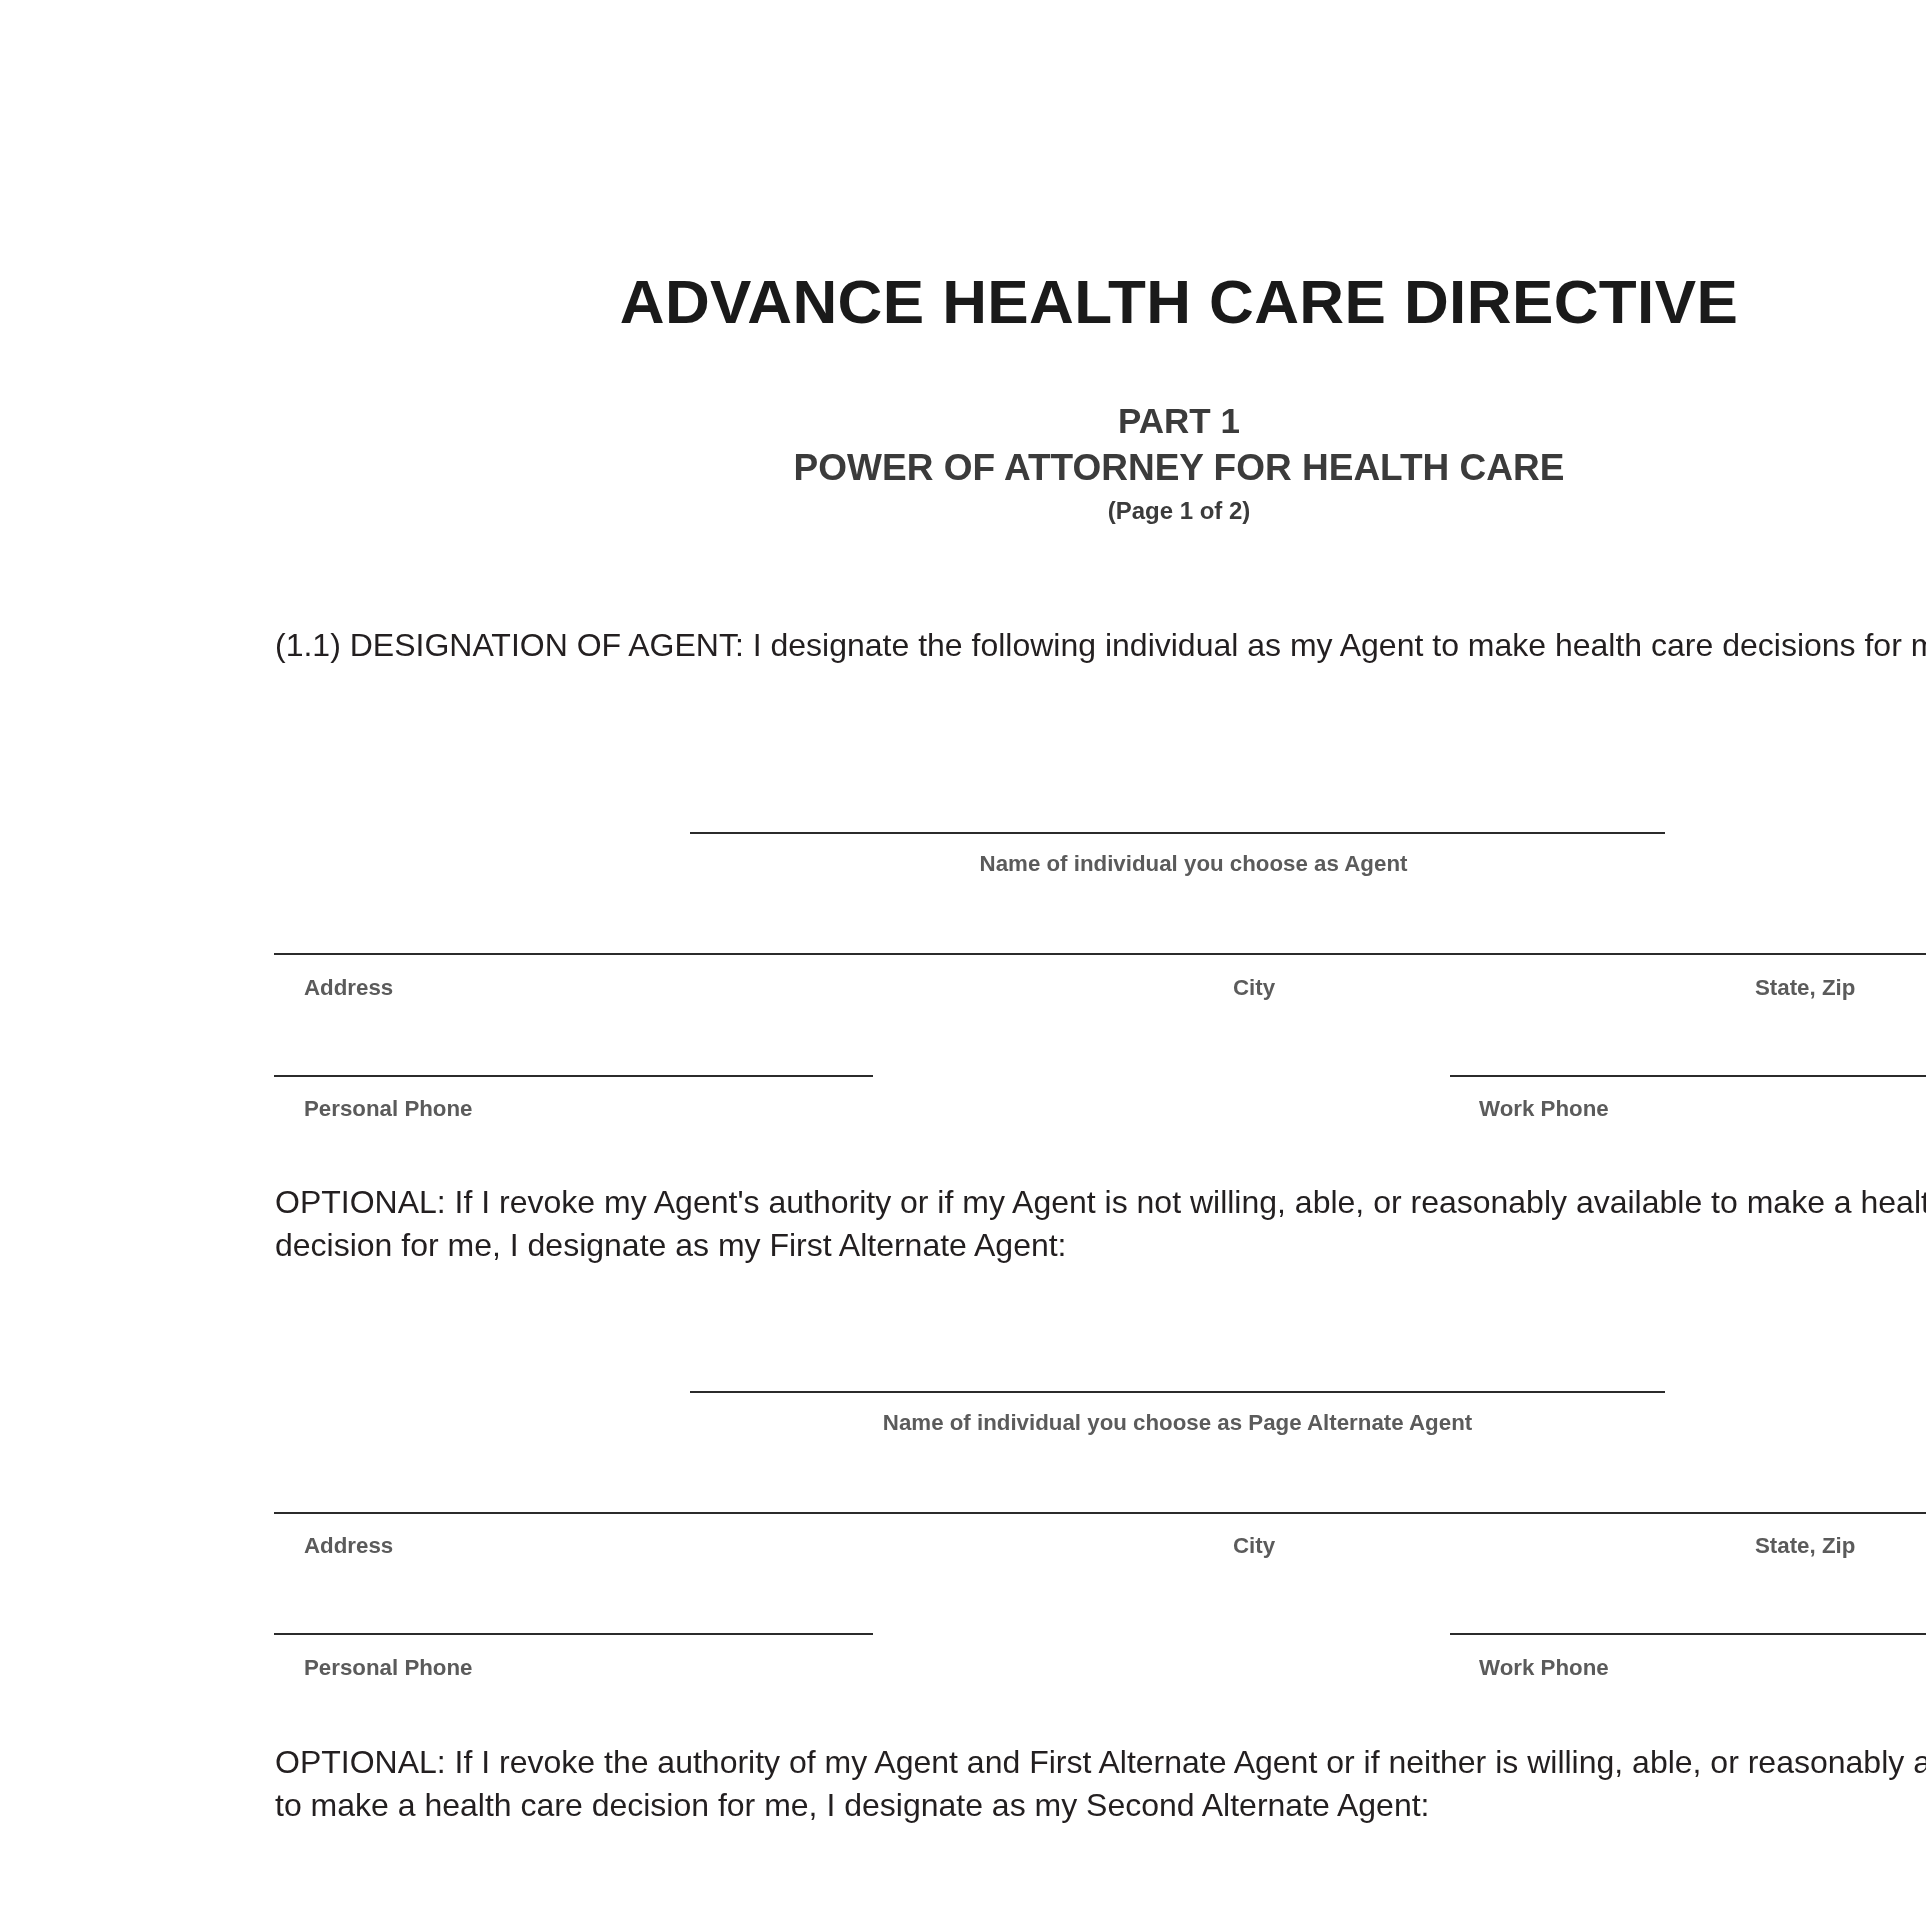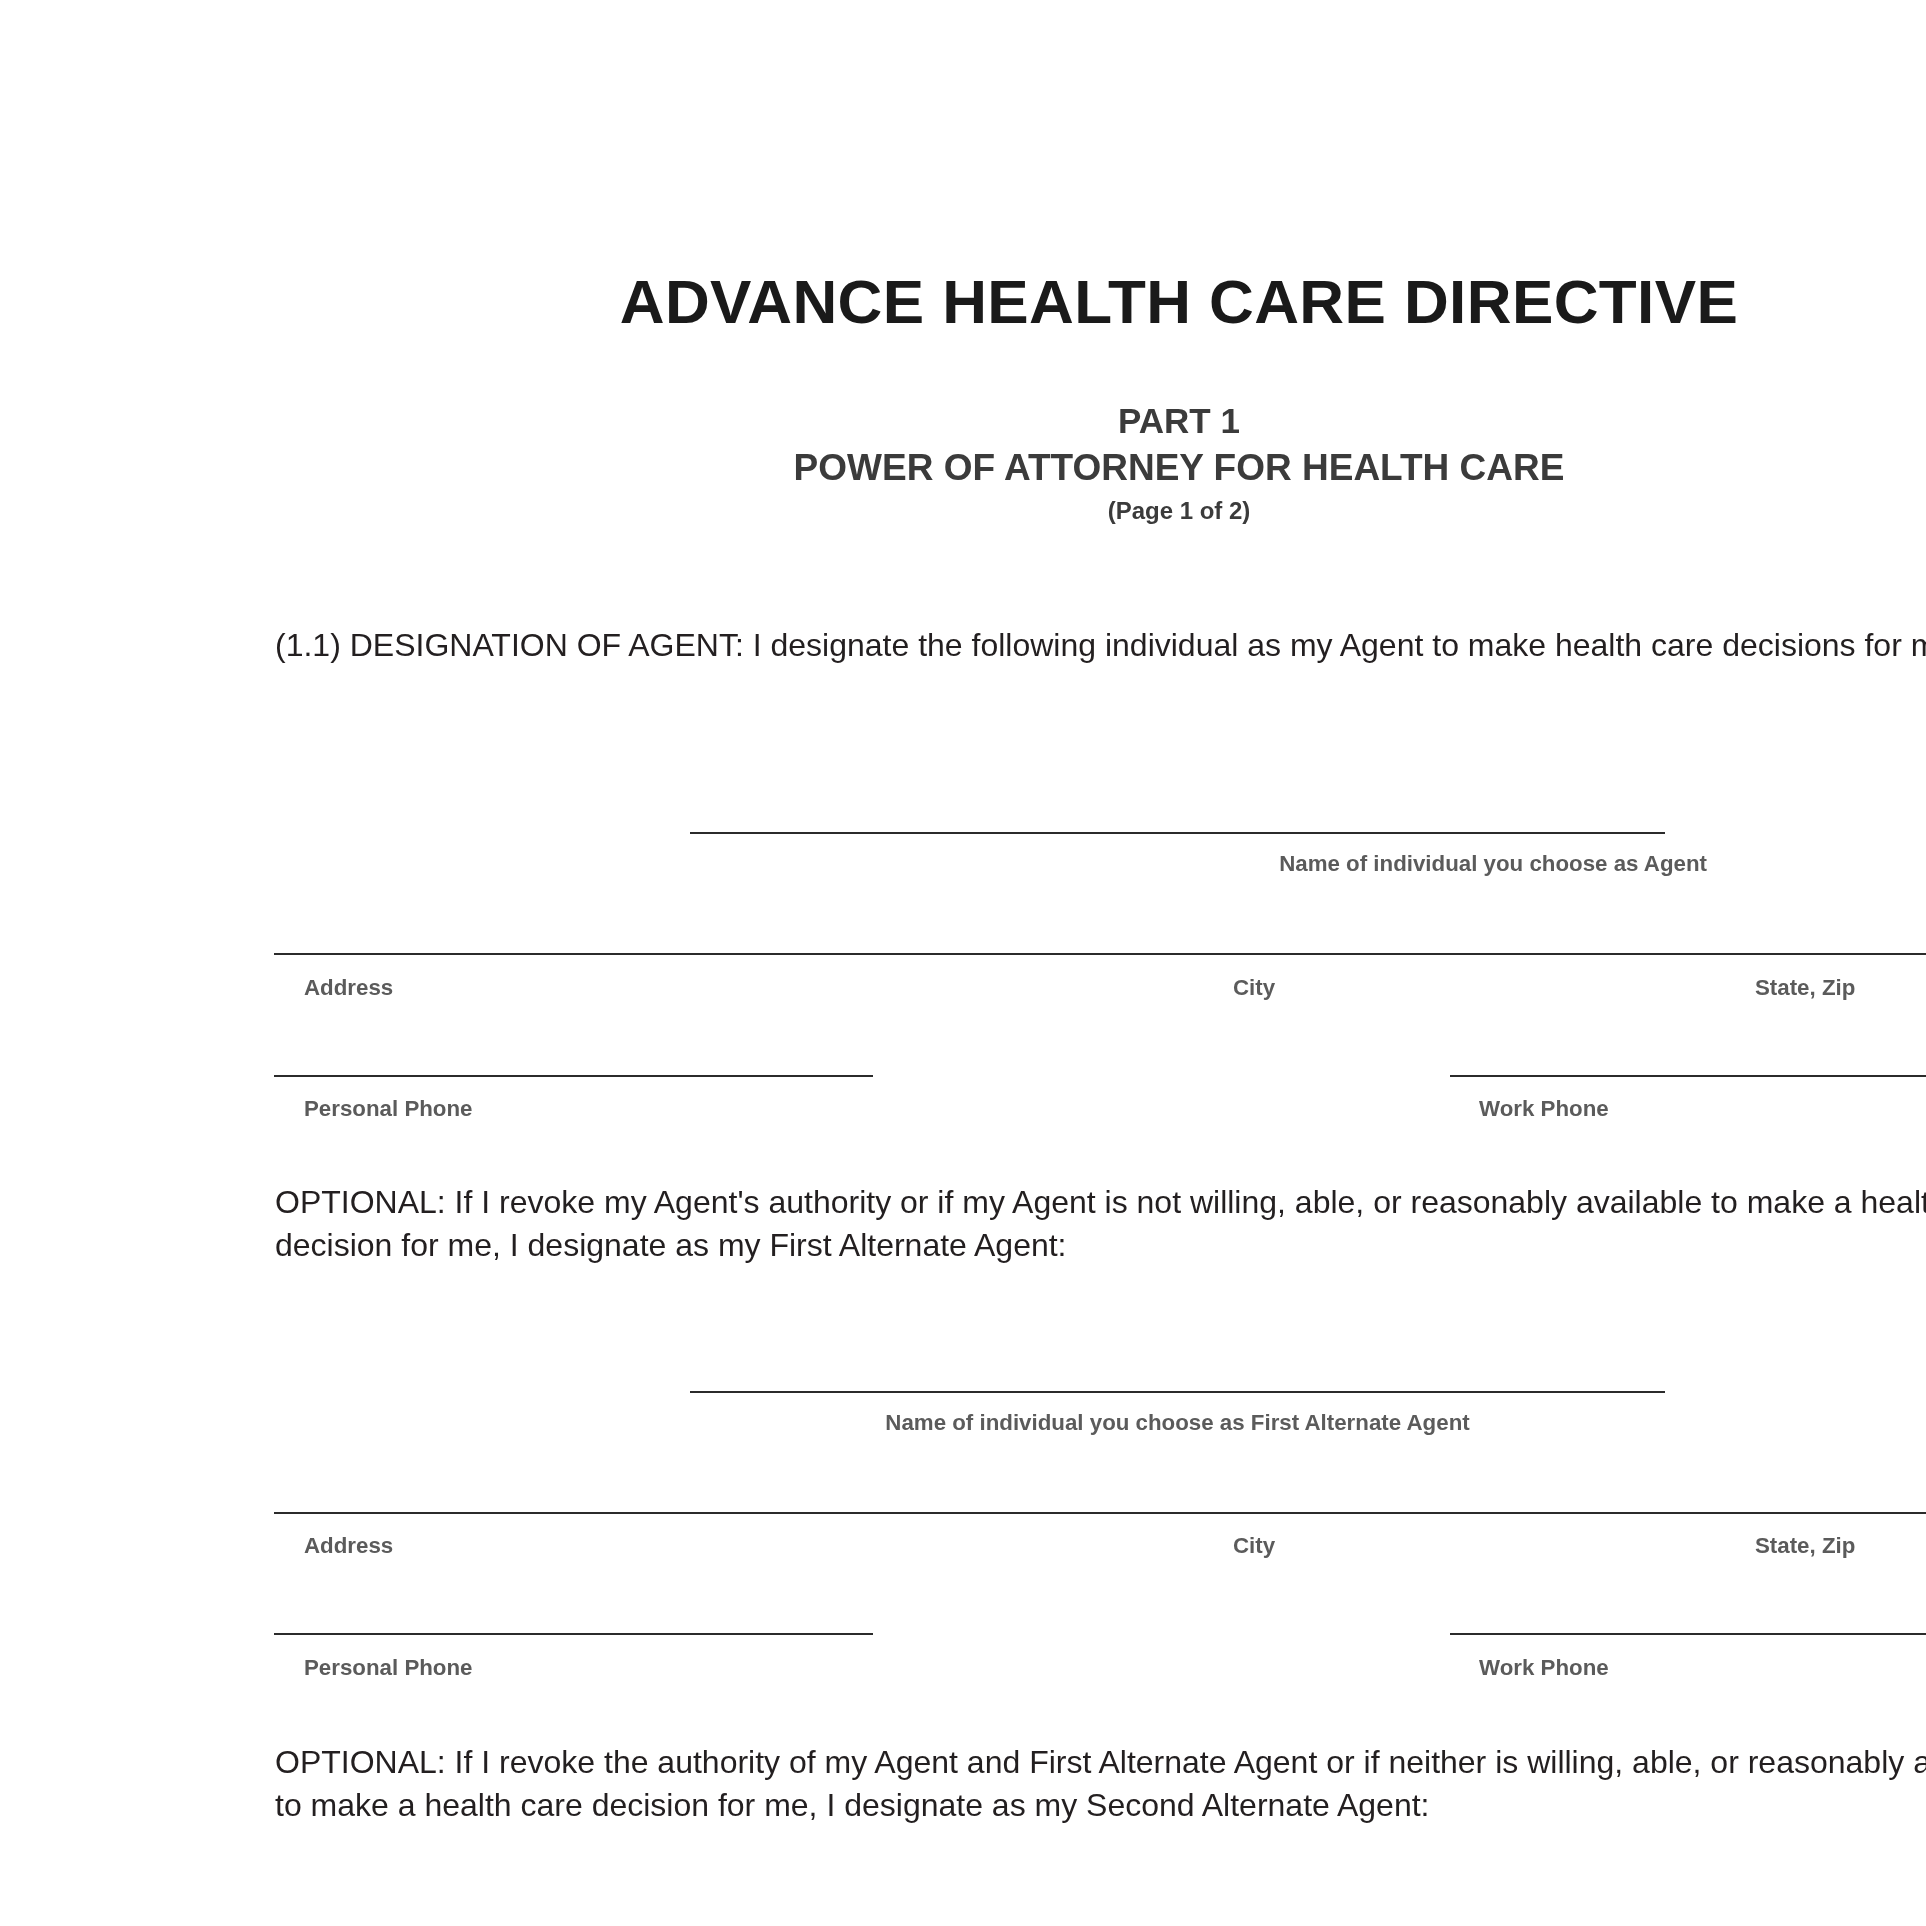--- a/index.html
+++ b/index.html
@@ -81,36 +81,36 @@
   <div class="sheet">
 
     <div class="doc-title">ADVANCE HEALTH CARE DIRECTIVE</div>
     <div class="part-line part-1">PART 1</div>
     <div class="part-line part-2">POWER OF ATTORNEY FOR HEALTH CARE</div>
     <div class="part-line part-3">(Page 1 of 2)</div>
 
     <div class="para" style="top:624px;">(1.1) DESIGNATION OF AGENT: I designate the following individual as my Agent to make health care decisions for me:</div>
 
     <div class="rule" style="left:690px; top:832px; width:975px;"></div>
-    <div class="caption center" style="left:732px; top:851px; width:975px;text-align:right;">Name of individual you choose as Agent</div>
+    <div class="caption center" style="left:706px; top:851px; width:975px;">Name of individual you choose as Agent</div>
 
     <div class="rule" style="left:274px; top:953px; width:1787px;"></div>
     <div class="caption" style="left:304px; top:975px;">Address</div>
     <div class="caption" style="left:1233px; top:975px;">City</div>
     <div class="caption" style="left:1755px; top:975px;">State, Zip</div>
 
     <div class="rule" style="left:274px; top:1075px; width:599px;"></div>
     <div class="caption" style="left:304px; top:1096px;">Personal Phone</div>
     <div class="rule" style="left:1450px; top:1075px; width:611px;"></div>
     <div class="caption" style="left:1479px; top:1096px;">Work Phone</div>
 
     <div class="para" style="top:1181px;">OPTIONAL: If I revoke my Agent's authority or if my Agent is not willing, able, or reasonably available to make a health care decision for me, I designate as my First Alternate Agent:</div>
 
     <div class="rule" style="left:690px; top:1391px; width:975px;"></div>
-    <div class="caption center" style="left:690px; top:1410px; width:975px;">Name of individual you choose as First Alternate Agent</div>
+    <div class="caption center" style="left:690px; top:1410px; width:975px;">Name of individual you choose as Page Alternate Agent</div>
 
     <div class="rule" style="left:274px; top:1512px; width:1787px;"></div>
     <div class="caption" style="left:304px; top:1533px;">Address</div>
     <div class="caption" style="left:1233px; top:1533px;">City</div>
     <div class="caption" style="left:1755px; top:1533px;">State, Zip</div>
 
     <div class="rule" style="left:274px; top:1633px; width:599px;"></div>
     <div class="caption" style="left:304px; top:1655px;">Personal Phone</div>
     <div class="rule" style="left:1450px; top:1633px; width:611px;"></div>
     <div class="caption" style="left:1479px; top:1655px;">Work Phone</div>

